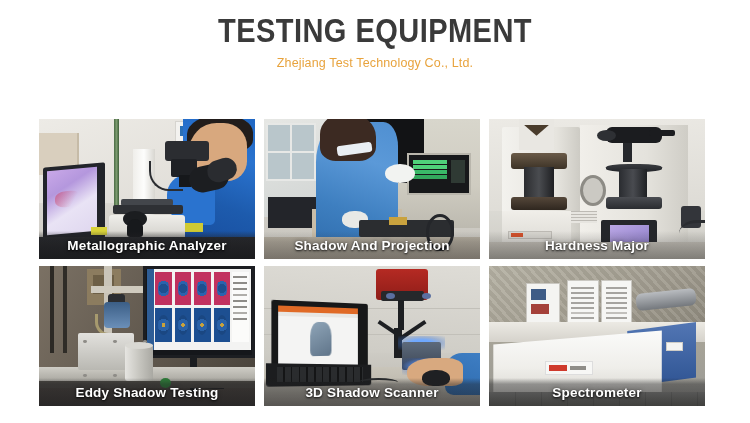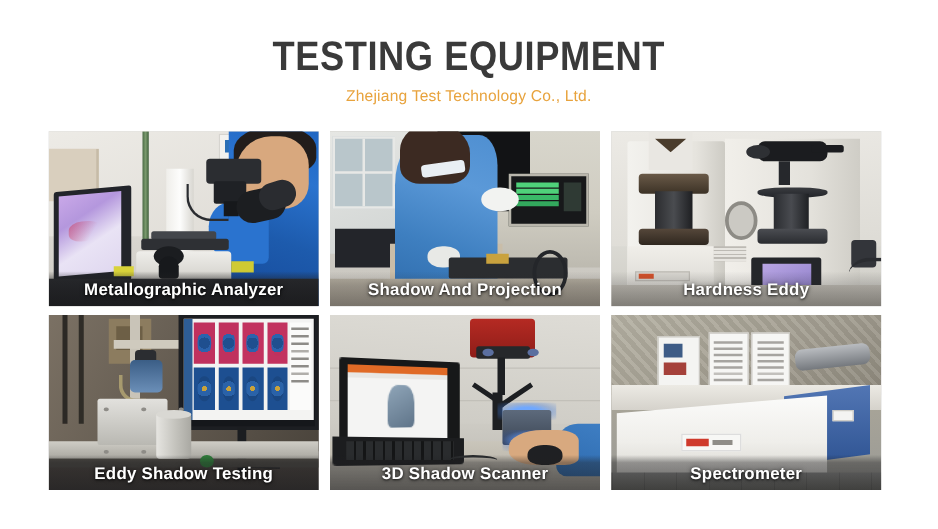--- a/index.html
+++ b/index.html
@@ -10,21 +10,21 @@
     font-family: "Liberation Sans", sans-serif;
     overflow: hidden;
   }
   .page {
     position: relative;
     width: 750px; height: 423px;
     background: #ffffff;
   }
 
   
-  .header { padding-top: 28px; text-align: center; }
+  .header { padding-top: 14px; text-align: center; }
   .header-title {
     font-family: "Liberation Sans Narrow", "Liberation Sans", sans-serif;
     font-size: 33px;
     font-weight: bold;
     letter-spacing: 0.5px;
     color: #3a3a3a;
     line-height: 1.05;
     transform: scaleX(0.88);
     transform-origin: center;
   }
@@ -32,21 +32,21 @@
     margin-top: 7px;
     font-size: 12.5px;
     font-weight: normal;
     color: #e8a33d;
     letter-spacing: 0.15px;
   }
 
   
   .grid {
     position: absolute;
-    left: 39px; top: 105px;
+    left: 39px; top: 119px;
     width: 666px; height: 287px;
     display: grid;
     grid-template-columns: 216px 216px 216px;
     grid-template-rows: 140px 140px;
     column-gap: 9px;
     row-gap: 7px;
   }
   .card {
     position: relative;
     overflow: hidden;
@@ -341,21 +341,21 @@
           <div class="r flange2"></div>
         <div class="r wheelk"></div>
           <div class="r vents"></div>
         <div class="r lcdframe"></div>
           <div class="r lcd"></div>
         <div class="r knob"></div>
           <div class="r cable"></div>
         <div class="r floor"></div>
       </div>
       <div class="caption-bar plain">
-        <span class="caption-text">Hardness Eddy</span>
+        <span class="caption-text">Hardness Major</span>
       </div>
     </div>
 
     <div class="card">
       <div class="photo p4">
         <div class="r wall"></div>
         <div class="r pipeA"></div>
           <div class="r pipeB"></div>
         <div class="r panel">
             <i></i>

